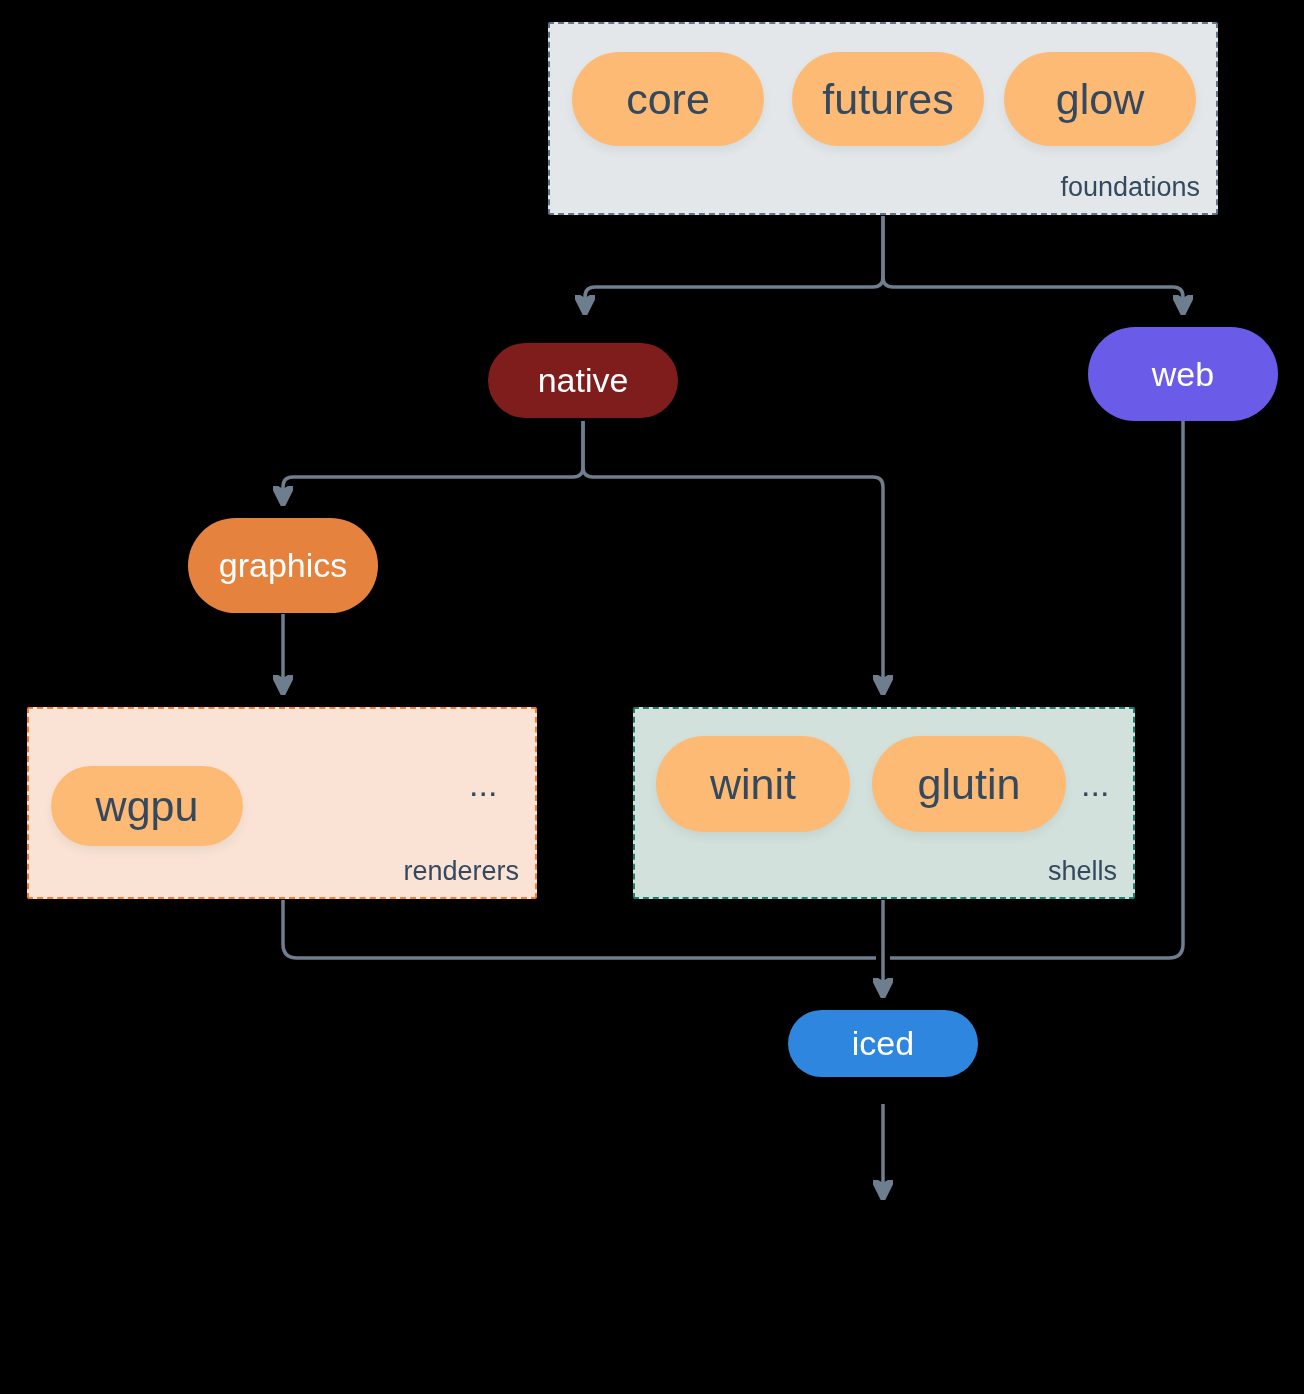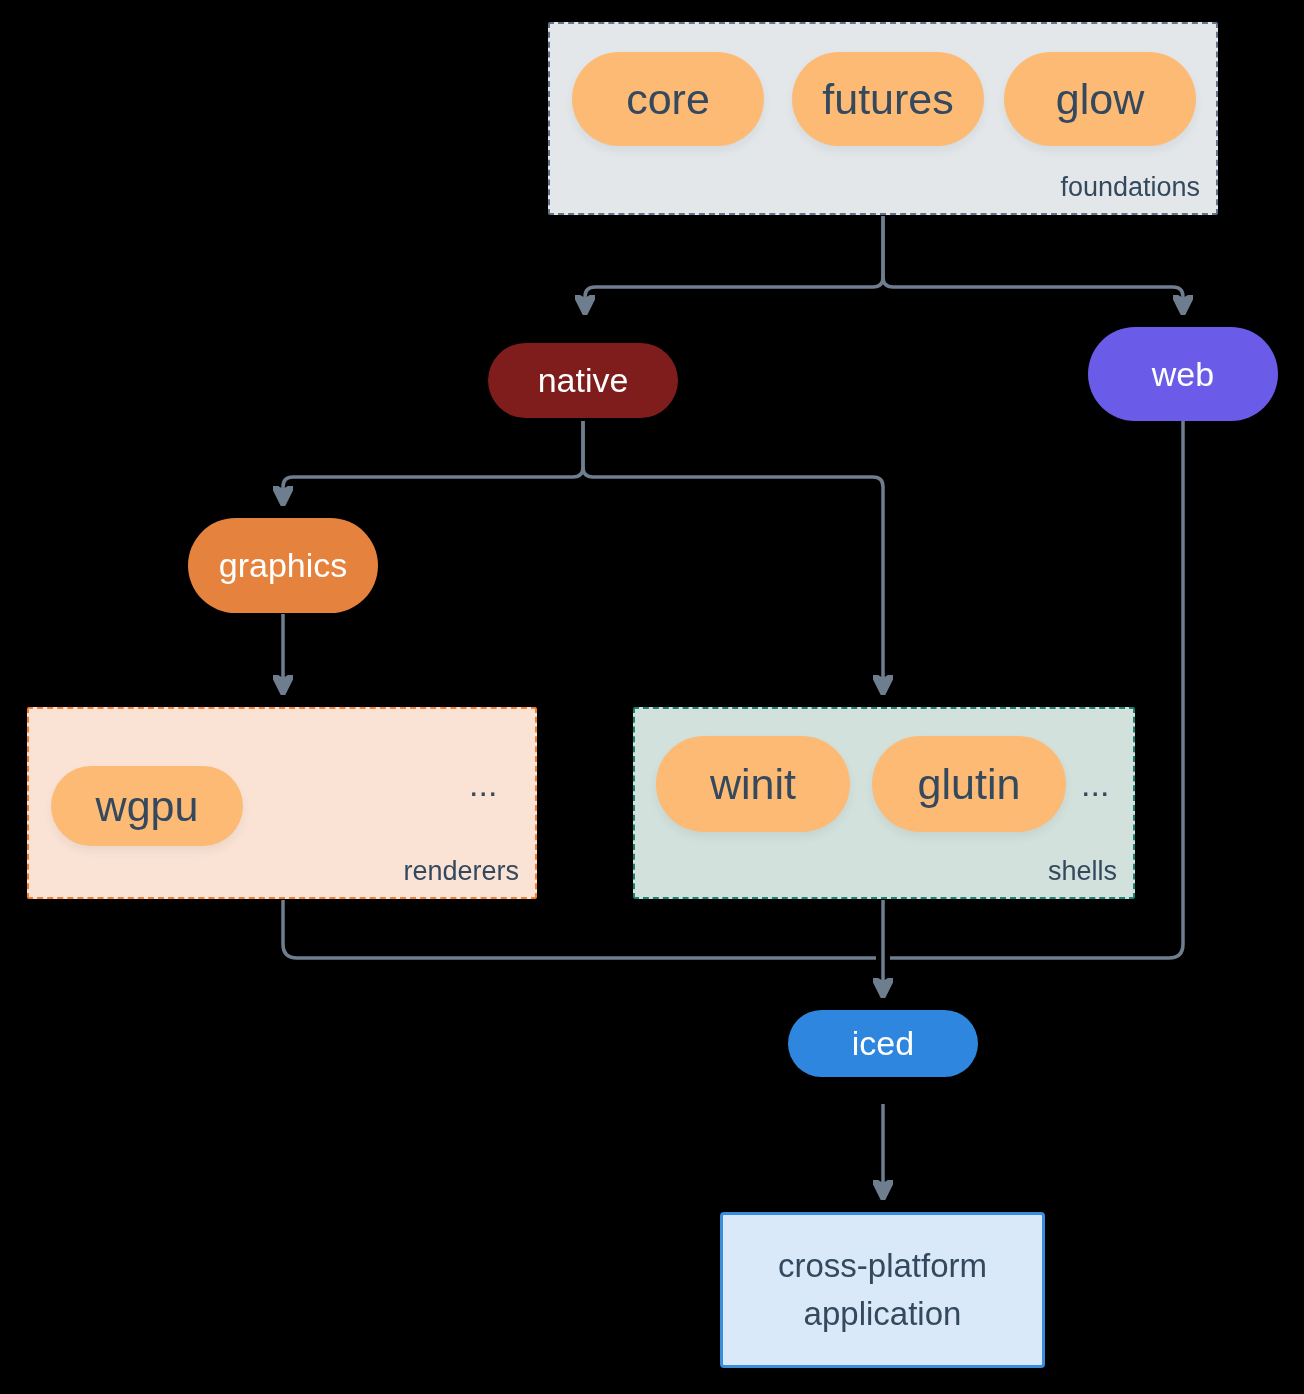--- a/index.html
+++ b/index.html
@@ -162,17 +162,14 @@
 
   <div class="group shells">
     <div class="pill p0">winit</div>
     <div class="pill p1">glutin</div>
     <div class="ellipsis">...</div>
     <div class="group-label">shells</div>
   </div>
 
   <div class="node iced">iced</div>
 
-  <div class="app-box">
-    <span>cross-platform application</span>
-  </div>
 
 </div>
 
 </body></html>

